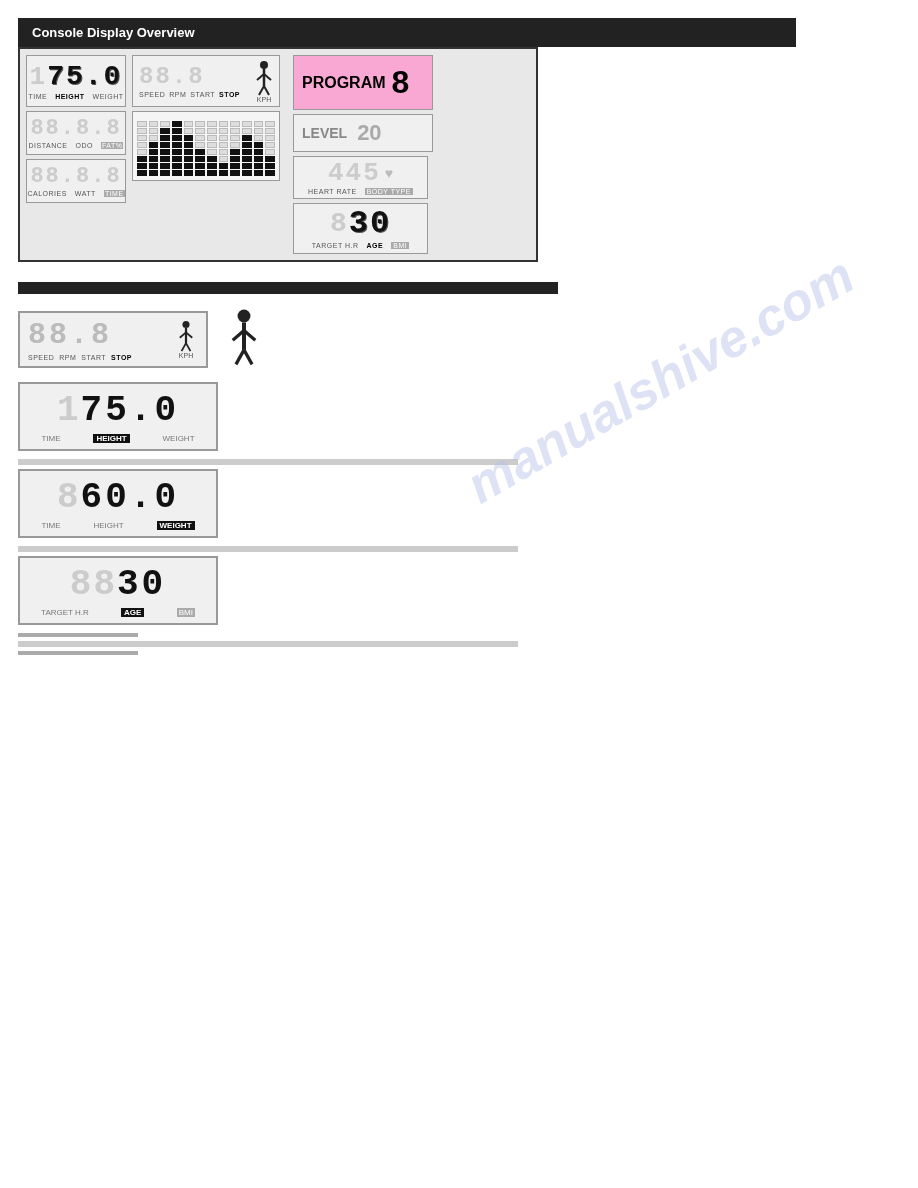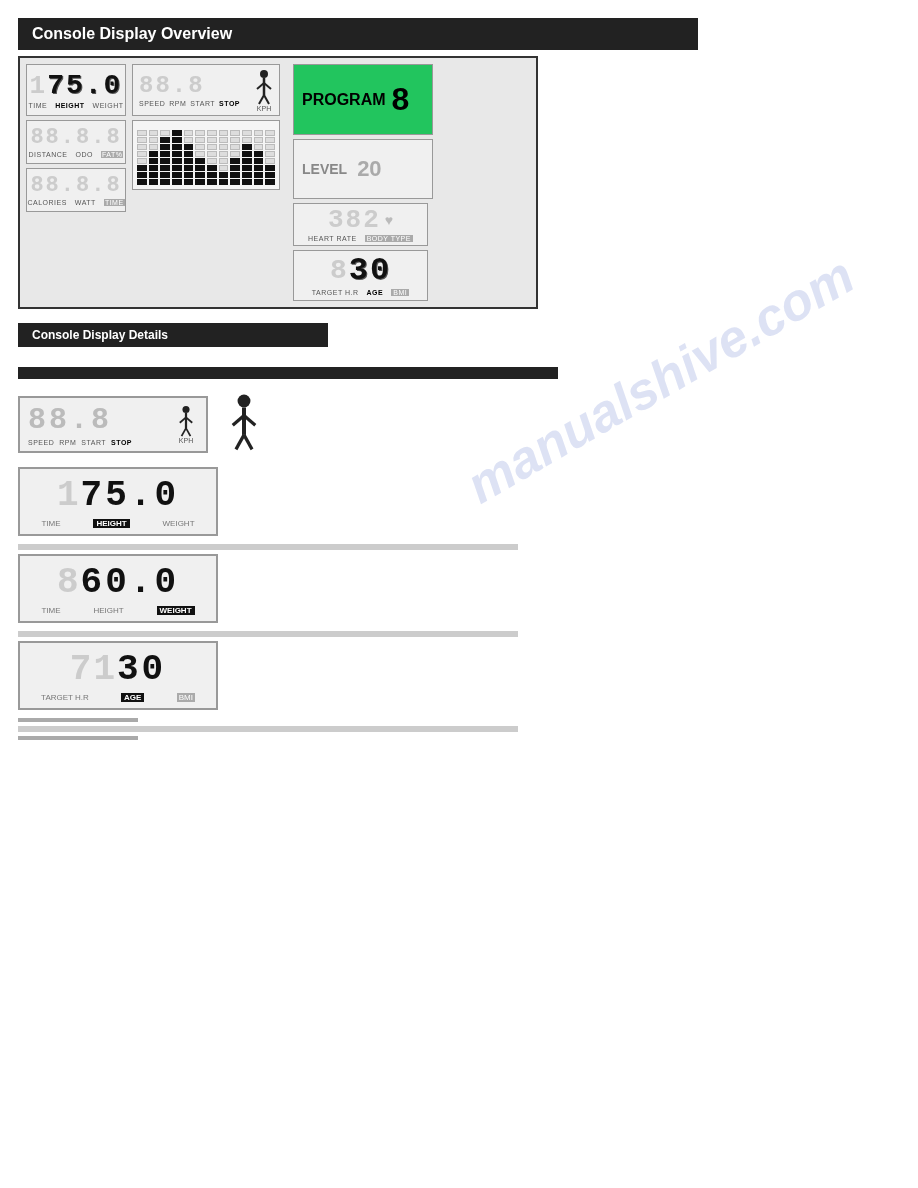--- a/index.html
+++ b/index.html
@@ -29,24 +29,23 @@
 
     
     .top-section {
       margin: 18px 18px 0 18px;
     }
 
     .top-header {
       background: #222;
       color: #fff;
       padding: 7px 14px;
-      font-size: 16px;
-      font-weight: bold;
-      width: 680px;
-      margin-bottom: 6px;
+      font-size: 13px;
+      font-weight: bold;
+      width: 778px;
     }
 
     
     .console-display {
       display: flex;
       border: 2px solid #333;
       width: 520px;
       background: #e8e8e8;
       padding: 6px;
       gap: 6px;
@@ -445,37 +444,37 @@
               <div style="width: 100%; height: 6px; background: rgb(17, 17, 17);"></div>
               <div style="width: 100%; height: 6px; background: rgb(17, 17, 17);"></div>
             </div>
           </div>
       </div>
 
     </div>
 
     <div class="console-right">
 
-      <div style="padding:16px 8px; background:#22c55e; border:1.5px solid #999;">
+      <div style="padding:8px 8px; background:#f9a8d4; border:1.5px solid #999;">
         <div class="program-display">
           <span style="font-size:16px; font-weight:bold;">PROGRAM</span>
           <span style="font-size:32px; font-weight:bold;">8</span>
         </div>
       </div>
 
-      <div style="padding:16px 8px; background:#f0f0f0; border:1.5px solid #999;">
+      <div style="padding:5px 8px; background:#f0f0f0; border:1.5px solid #999;">
         <div class="level-row">
           <span style="font-size:14px; font-weight:bold; color:#888;">LEVEL</span>
           <span style="font-size:22px; font-weight:bold; color:#aaa;">20</span>
         </div>
       </div>
 
       <div class="heart-display" style="width:135px;">
         <div style="display:flex; align-items:center; gap:4px;">
-          <span class="lcd-digits-sm" style="color:#ccc; font-size:26px;">382</span>
+          <span class="lcd-digits-sm" style="color:#ccc; font-size:26px;">445</span>
           <span style="color:#bbb; font-size:14px;">♥</span>
         </div>
         <div class="lcd-labels">
           <span>HEART RATE</span>
           <span style="background:#aaa;color:#fff;padding:0 2px;">BODY TYPE</span>
         </div>
       </div>
 
       <div class="target-display" style="width:135px;">
         <div style="display:flex; align-items:center;">
@@ -487,21 +486,20 @@
           <span style="font-weight:bold;color:#000;">AGE</span>
           <span style="background:#aaa;color:#fff;padding:0 2px;">BMI</span>
         </div>
       </div>
 
     </div>
 
   </div>
 
   
-  <div style="background:#222; color:#fff; padding:5px 14px; font-size:12px; font-weight:bold; display:inline-block; margin-top:14px; width:310px;">Console Display Details</div>
 
 </div>
 
 <div class="section2">
 
   <div style="background:#222; color:#fff; padding:6px 14px; font-size:13px; font-weight:bold; width:540px; margin-bottom:14px;"></div>
 
   <div class="speed-section">
 
     <div class="speed-panel">
@@ -570,21 +568,21 @@
         <span class="label-active">WEIGHT</span>
       </div>
     </div>
   </div>
 
   <div class="gray-line" style="width:500px;height:6px;background:#ccc;margin:4px 0;"></div>
 
   <div class="display-panel-row">
     <div class="display-panel-lg">
       <div style="display:flex;align-items:center;">
-        <span style="font-family:'Courier New',monospace;font-size:36px;font-weight:bold;color:#ccc;letter-spacing:2px;">71</span>
+        <span style="font-family:'Courier New',monospace;font-size:36px;font-weight:bold;color:#ccc;letter-spacing:2px;">88</span>
         <span class="digits-lg">30</span>
       </div>
       <div class="labels-row">
         <span>TARGET H.R</span>
         <span class="label-active">AGE</span>
         <span style="background:#aaa;color:#fff;padding:0 2px;">BMI</span>
       </div>
     </div>
   </div>
 

